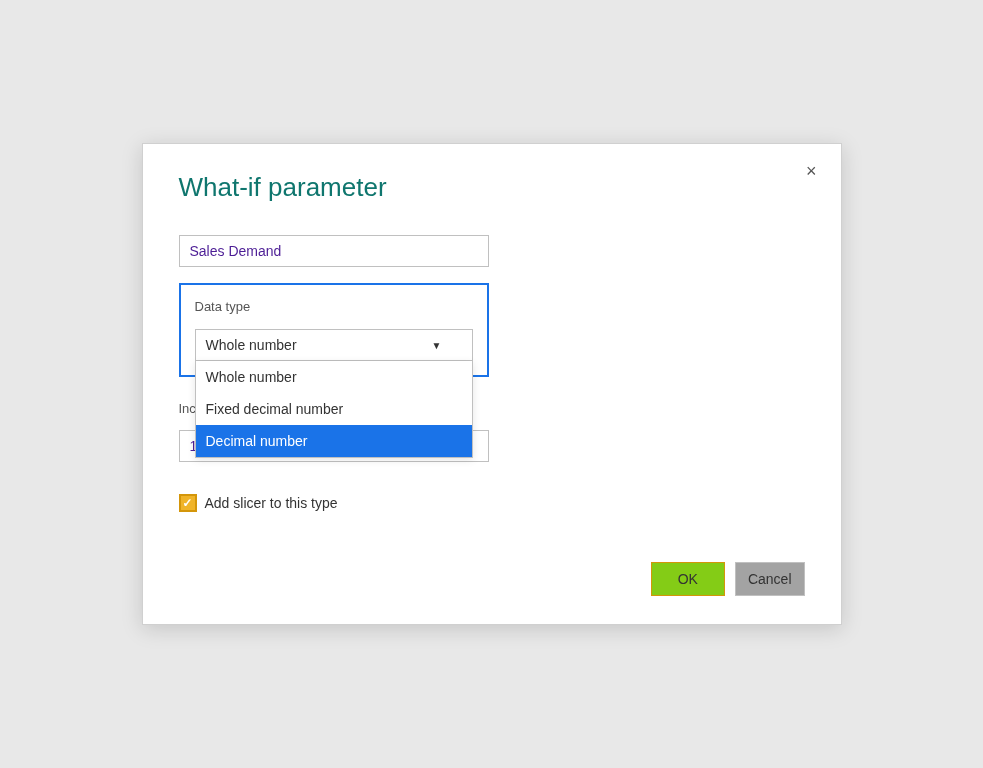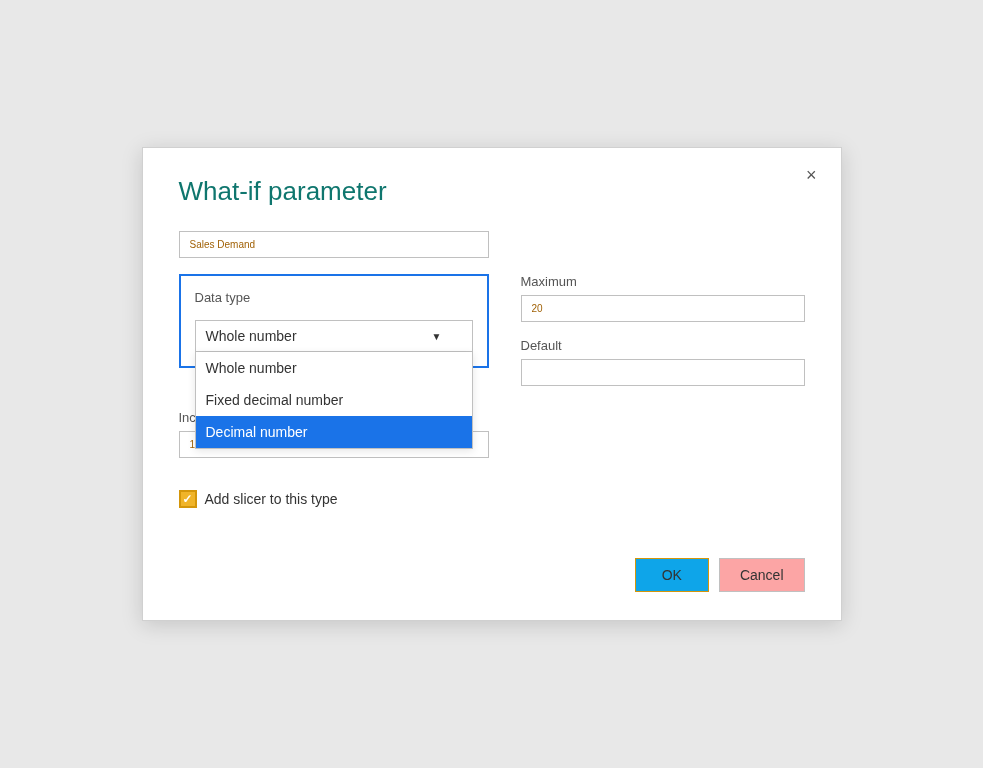--- a/index.html
+++ b/index.html
@@ -64,23 +64,24 @@
       font-size: 13px;
       color: #555;
       margin-bottom: 6px;
       display: block;
     }
 
     .form-input {
       width: 100%;
       border: 1px solid #c0c0c0;
       padding: 7px 10px;
-      font-size: 10px;
-      color: #a16207;
+      font-size: 14px;
+      color: #4c1d95;
       outline: none;
+      margin-top: 8px;
     }
 
     .data-type-section {
       border: 2px solid #1a73e8;
       padding: 14px 14px 14px 14px;
       margin-bottom: 16px;
       position: relative;
     }
 
     .data-type-label {
@@ -168,34 +169,34 @@
 
     .dialog-footer {
       display: flex;
       justify-content: flex-end;
       gap: 10px;
       margin-top: 40px;
       padding-top: 10px;
     }
 
     .btn-ok {
-      background: #0ea5e9;
+      background: #84cc16;
       border: 1px solid #d4960a;
       color: #333;
       padding: 8px 26px;
       font-size: 14px;
       cursor: pointer;
       font-weight: 500;
     }
 
     .btn-cancel {
-      background: #fca5a5;
-      border: 1px solid #c0c0c0;
-      color: #333;
-      padding: 8px 20px;
+      background: #a3a3a3;
+      border: 1px solid #c0c0c0;
+      color: #333;
+      padding: 8px 12px;
       font-size: 14px;
       cursor: pointer;
     }
   </style>
 </head>
 <body>
 
 <div class="dialog-overlay">
   <div class="dialog">
 
@@ -219,30 +220,20 @@
             </div>
             <div class="dropdown-menu">
               <div class="dropdown-item">Whole number</div>
               <div class="dropdown-item">Fixed decimal number</div>
               <div class="dropdown-item selected">Decimal number</div>
             </div>
           </div>
         </div>
       </div>
 
-      <div style="flex: 1; padding-top: 0;">
-        <div class="form-section" style="margin-bottom: 16px;">
-          <label class="form-label">Maximum</label>
-          <input type="text" class="form-input" value="20" style="">
-        </div>
-        <div class="form-section">
-          <label class="form-label">Default</label>
-          <input type="text" class="form-input" value="" style="">
-        </div>
-      </div>
 
     </div>
 
     <div style="display: flex; gap: 32px; margin-top: 8px;">
       <div style="flex: 0 0 310px;">
         <div class="form-section">
           <label class="form-label">Increment</label>
           <input type="text" class="form-input" value="1" style="">
         </div>
       </div>

